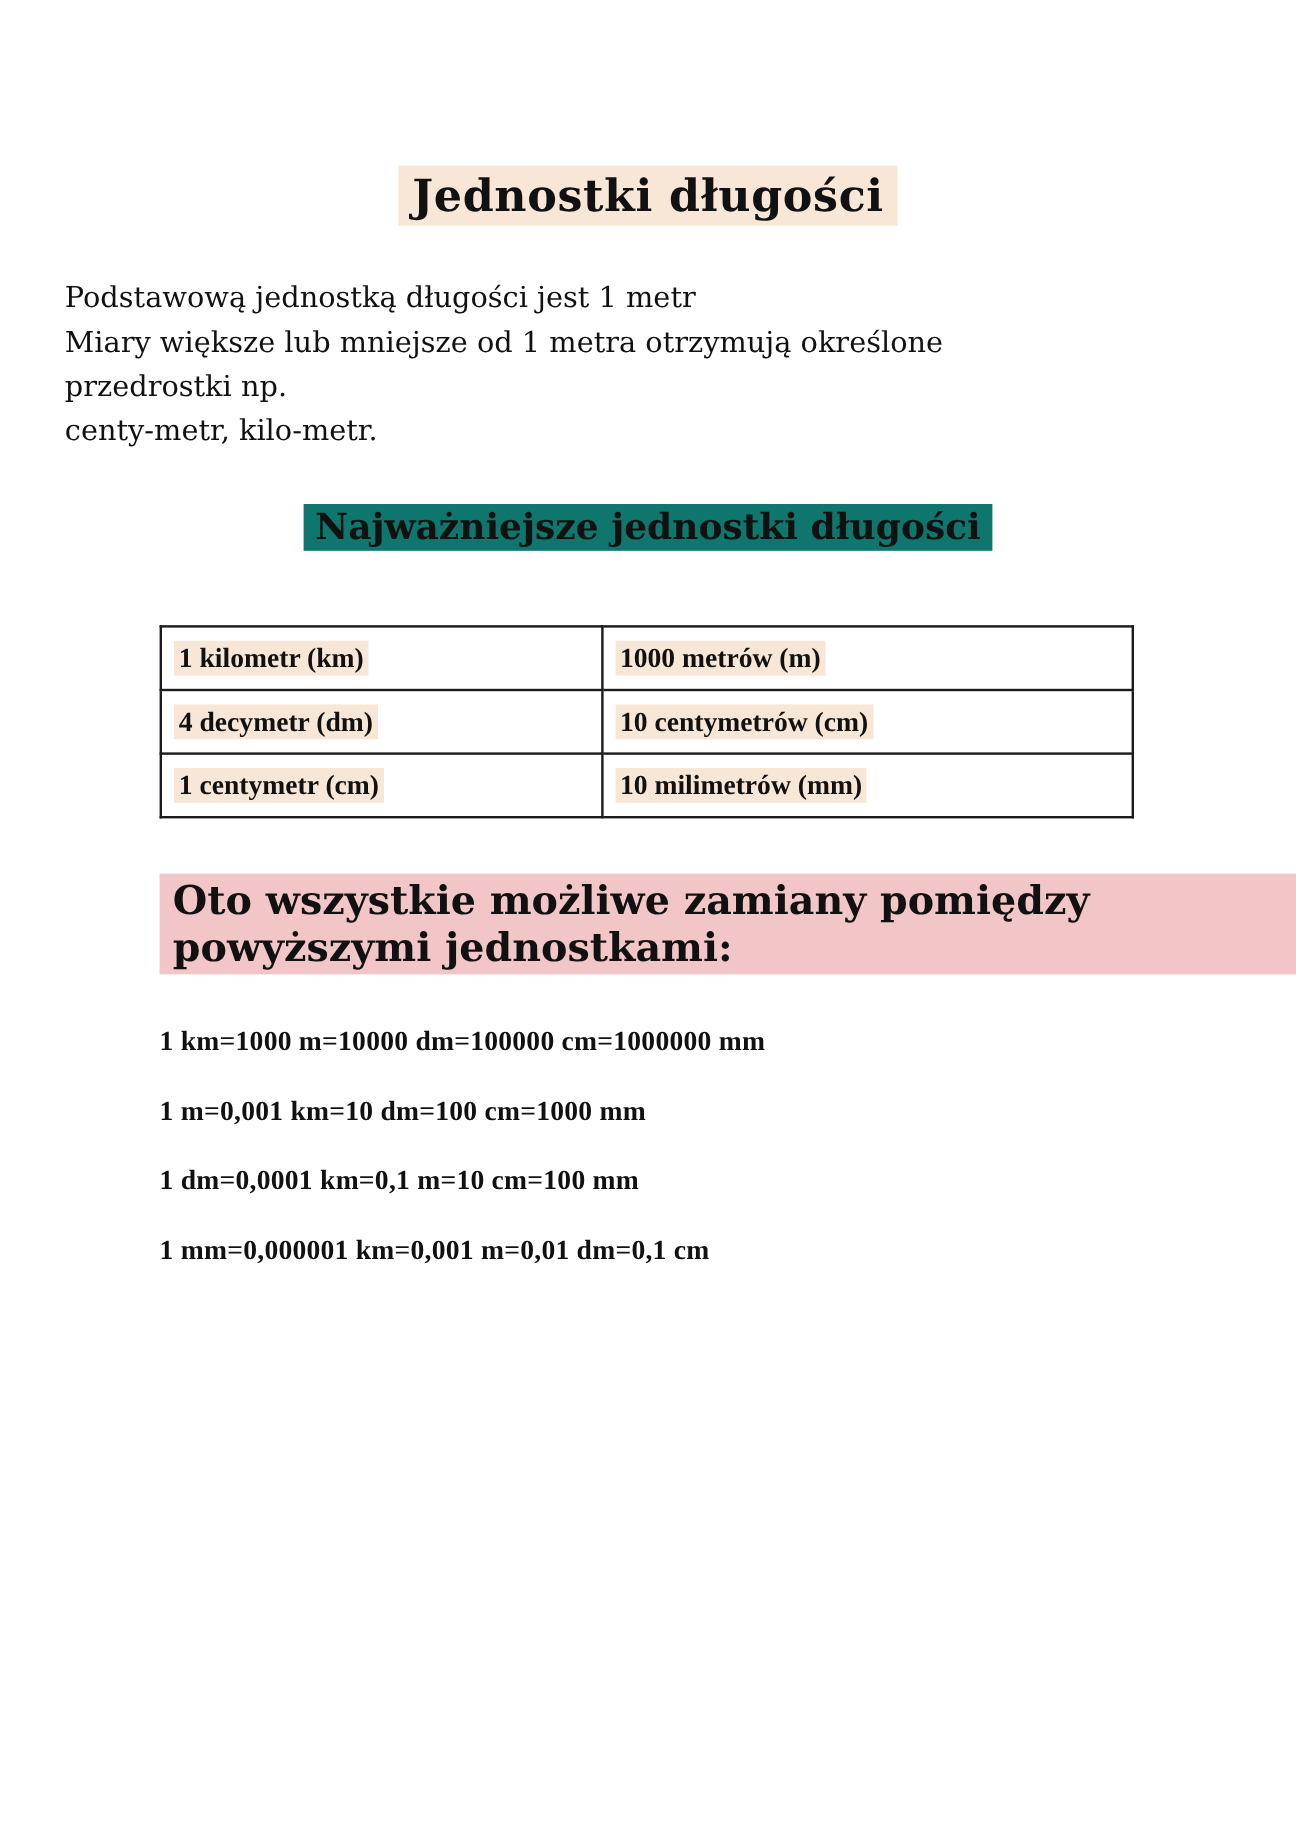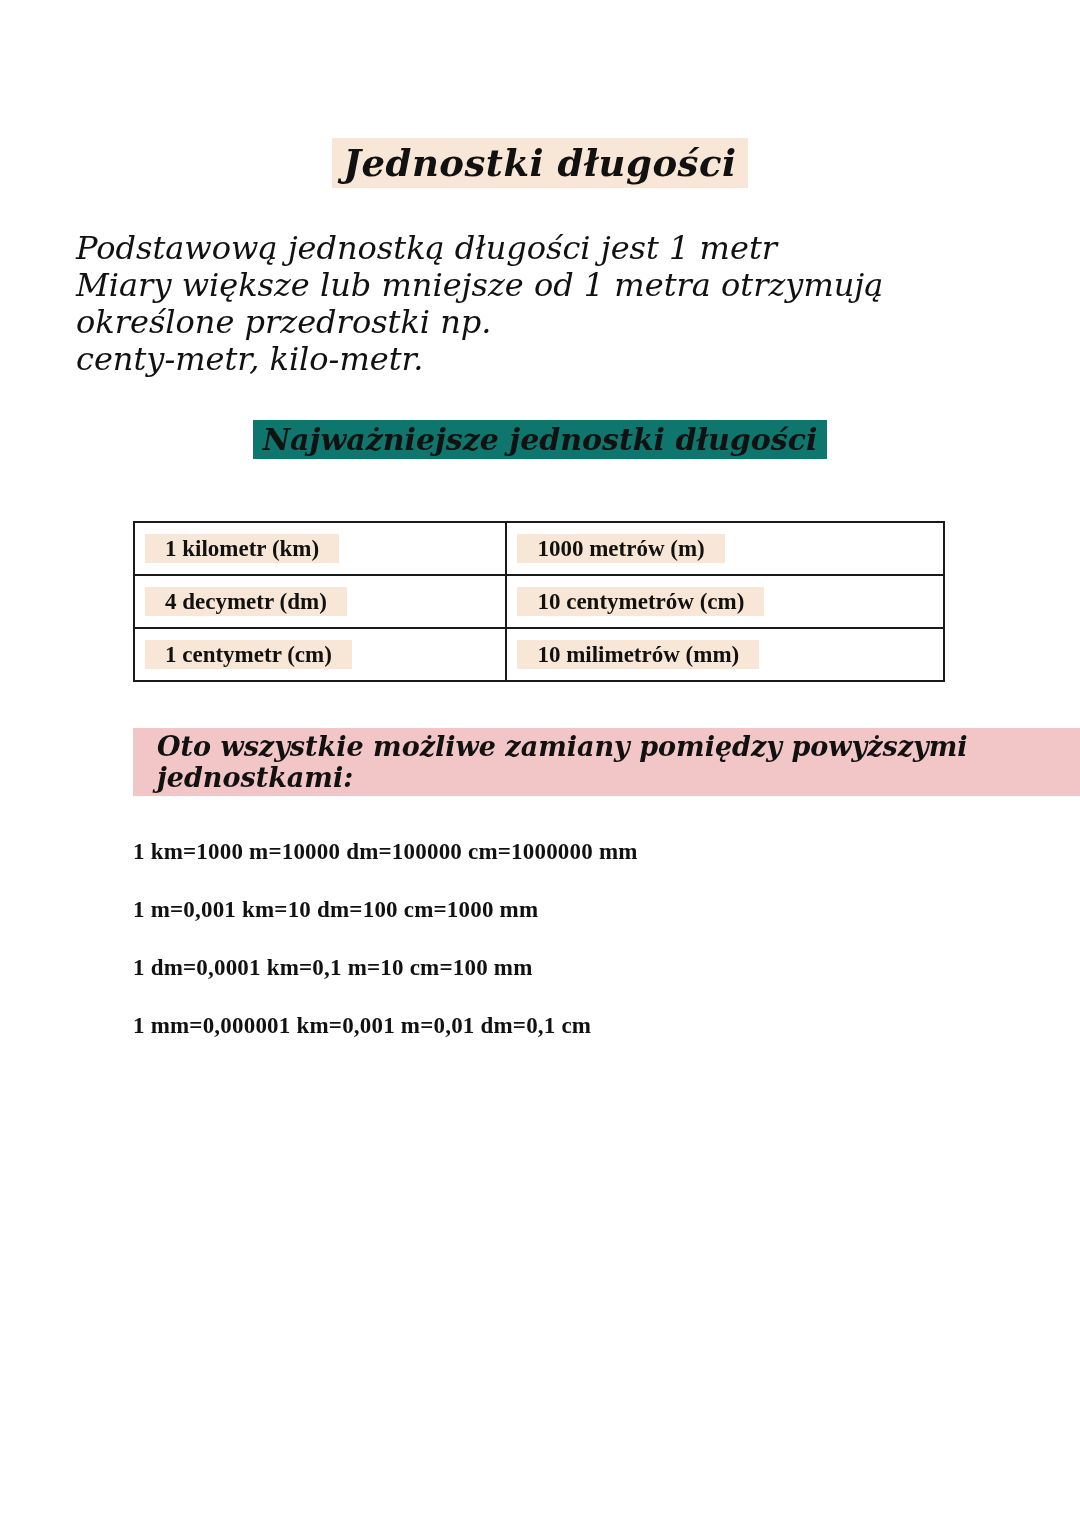--- a/index.html
+++ b/index.html
@@ -13,38 +13,37 @@
   }
   .page {
     position: relative;
     width: 1080px;
     height: 1525px;
     overflow: hidden;
   }
   
   .script {
     font-family: "DejaVu Serif", serif;
-    font-style: italic;
   }
   .title-wrap {
     text-align: center;
     padding-top: 138px;
   }
   .doc-title {
     display: inline-block;
     background: #f8e7d6;
     padding: 3px 12px;
     font-size: 37px;
     font-weight: bold;
     letter-spacing: 0.5px;
   }
   .intro {
-    margin: 42px 0 0 76px;
+    margin: 42px 0 0 54px;
     width: 830px;
-    font-size: 32px;
+    font-size: 24px;
     line-height: 37px;
   }
   .subtitle-wrap {
     text-align: center;
     margin-top: 42px;
   }
   .subtitle {
     display: inline-block;
     background: #0f766e;
     padding: 2px 10px;
@@ -59,30 +58,30 @@
   table.units td {
     border: 2px solid #1a1a1a;
     height: 53px;
     padding: 0 10px;
     font-size: 23px;
     font-weight: bold;
     vertical-align: middle;
   }
   table.units td .hl {
     background: #f8e7d6;
-    padding: 2px 20px;
+    padding: 2px 4px;
   }
   .conv-heading-wrap {
     margin: 46px 0 0 133px;
   }
   .conv-heading {
     display: inline-block;
     background: #f2c6c6;
-    padding: 3px 24px;
-    font-size: 27px;
+    padding: 3px 11px;
+    font-size: 33px;
     font-weight: bold;
   }
   .conversions {
     margin: 44px 0 0 133px;
   }
   .conv-line {
     font-size: 23px;
     font-weight: bold;
     line-height: 23px;
     margin-bottom: 35px;

